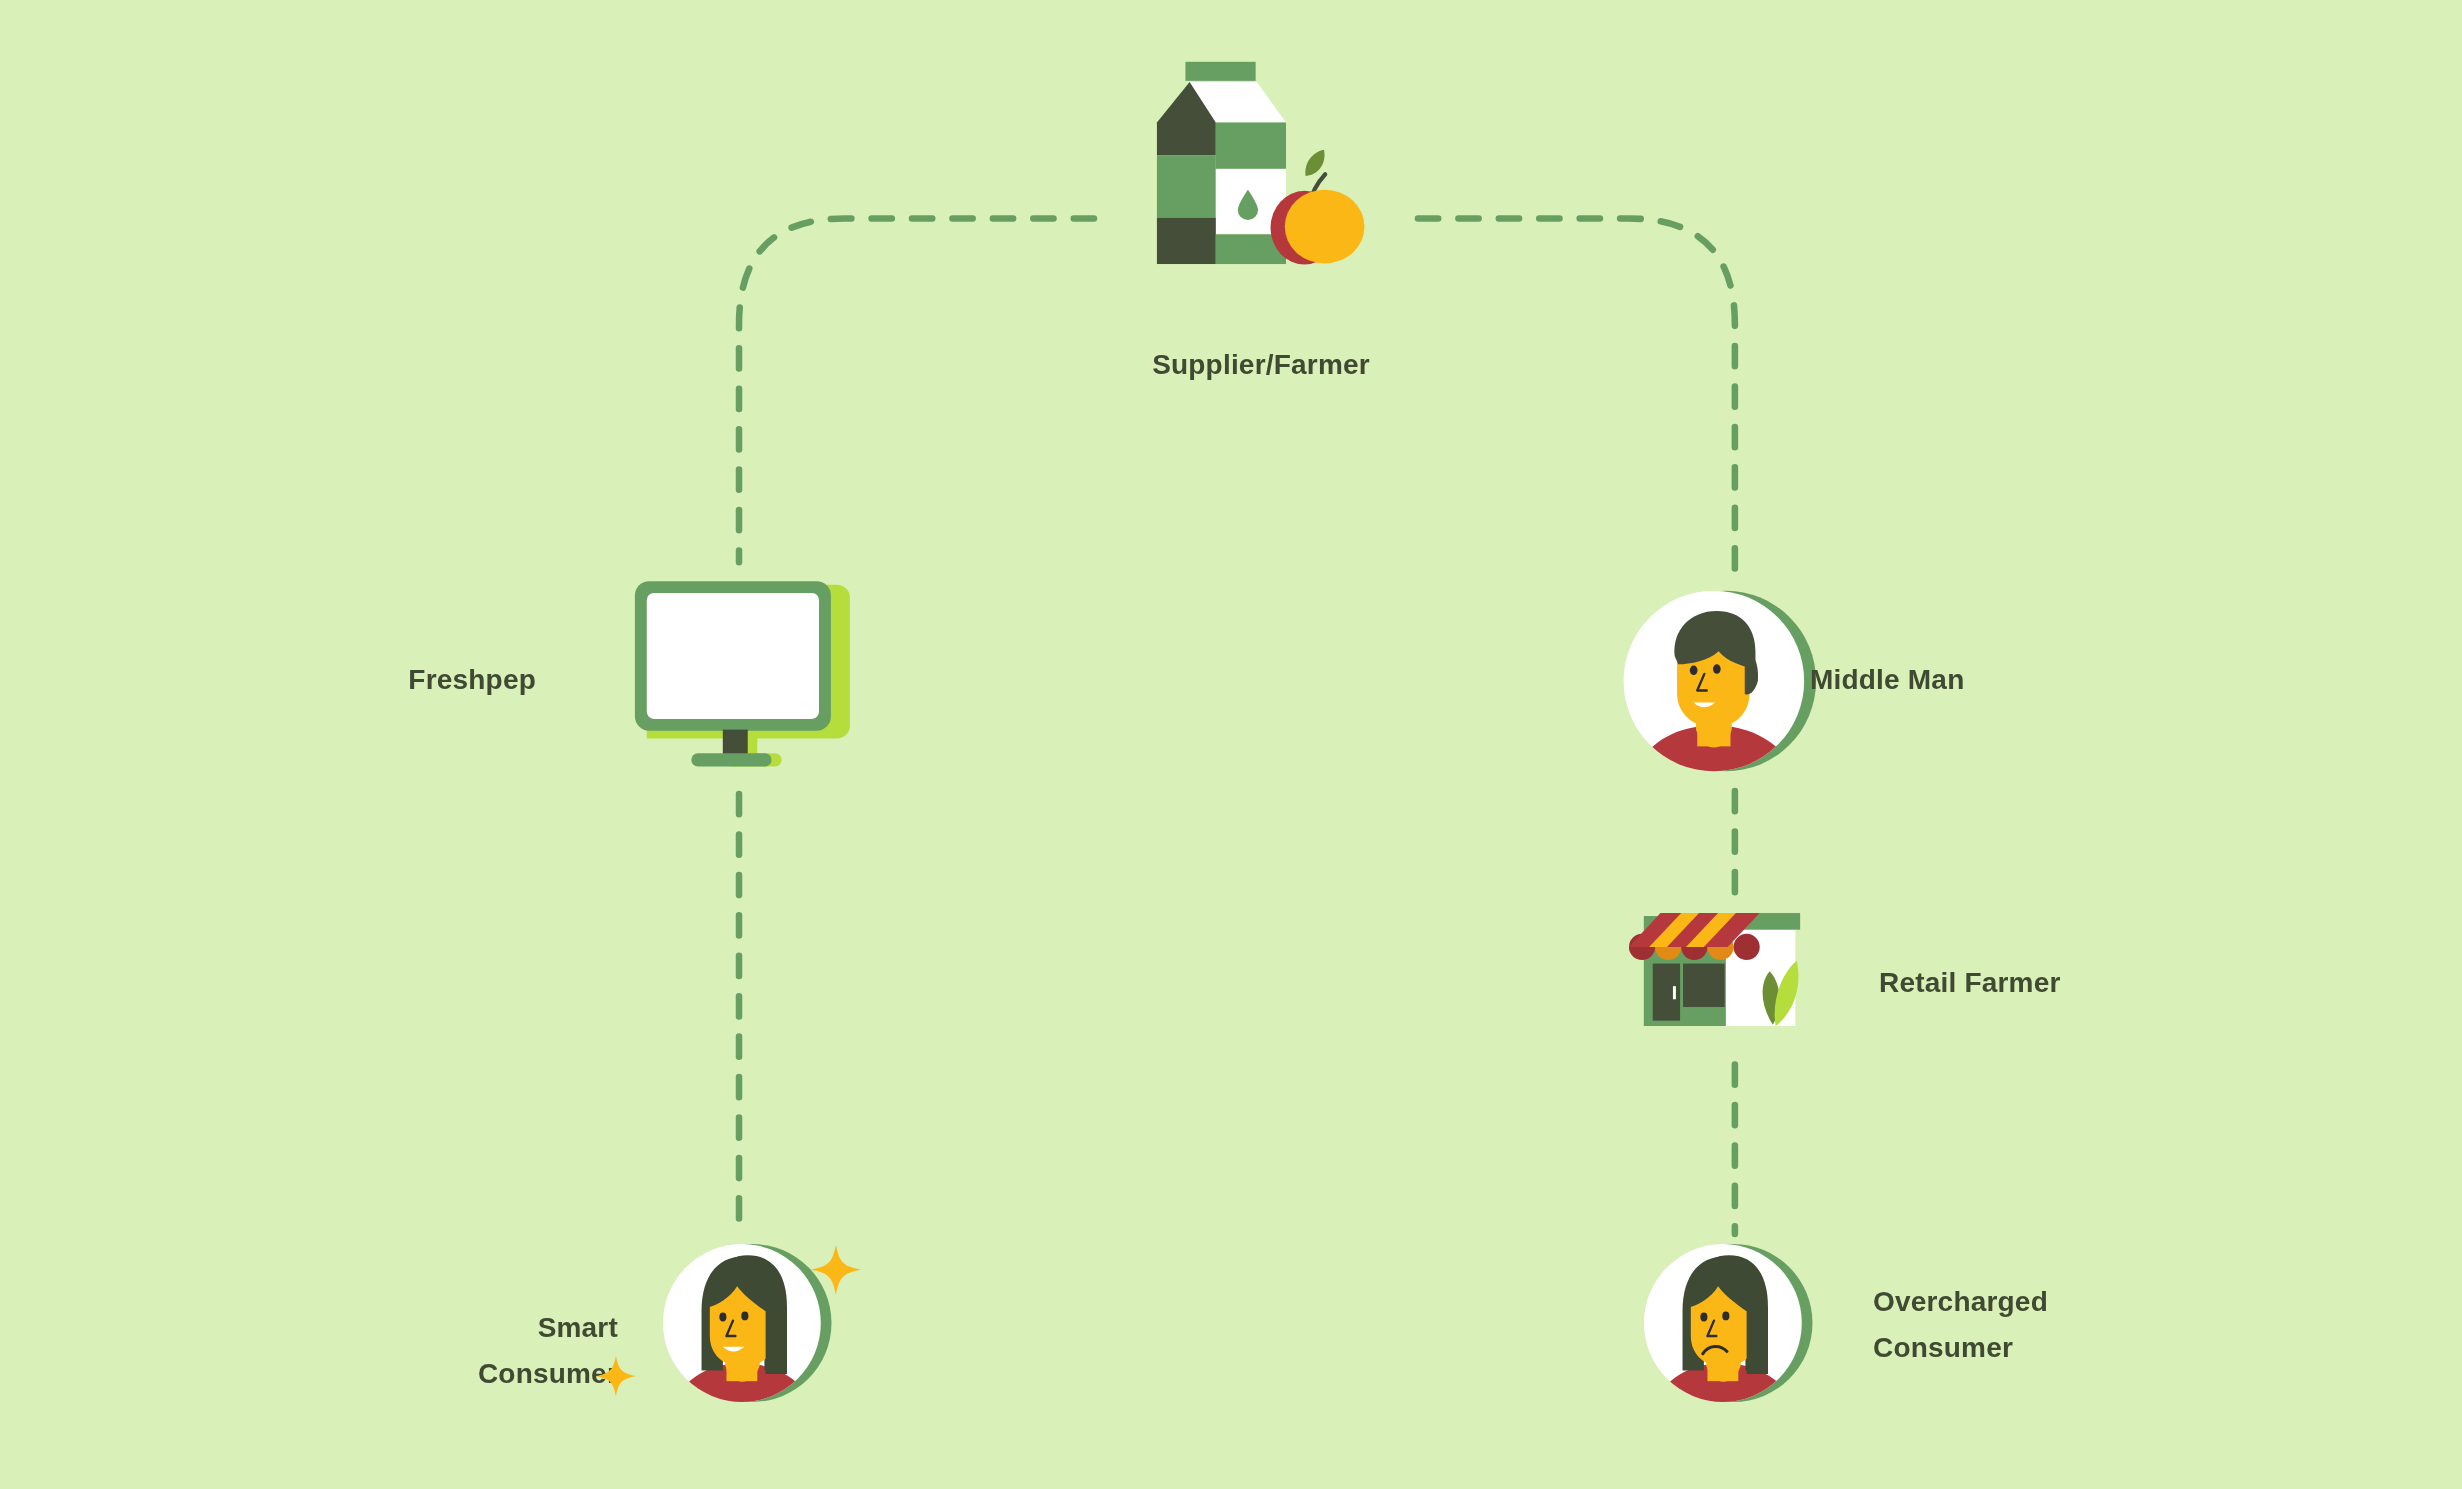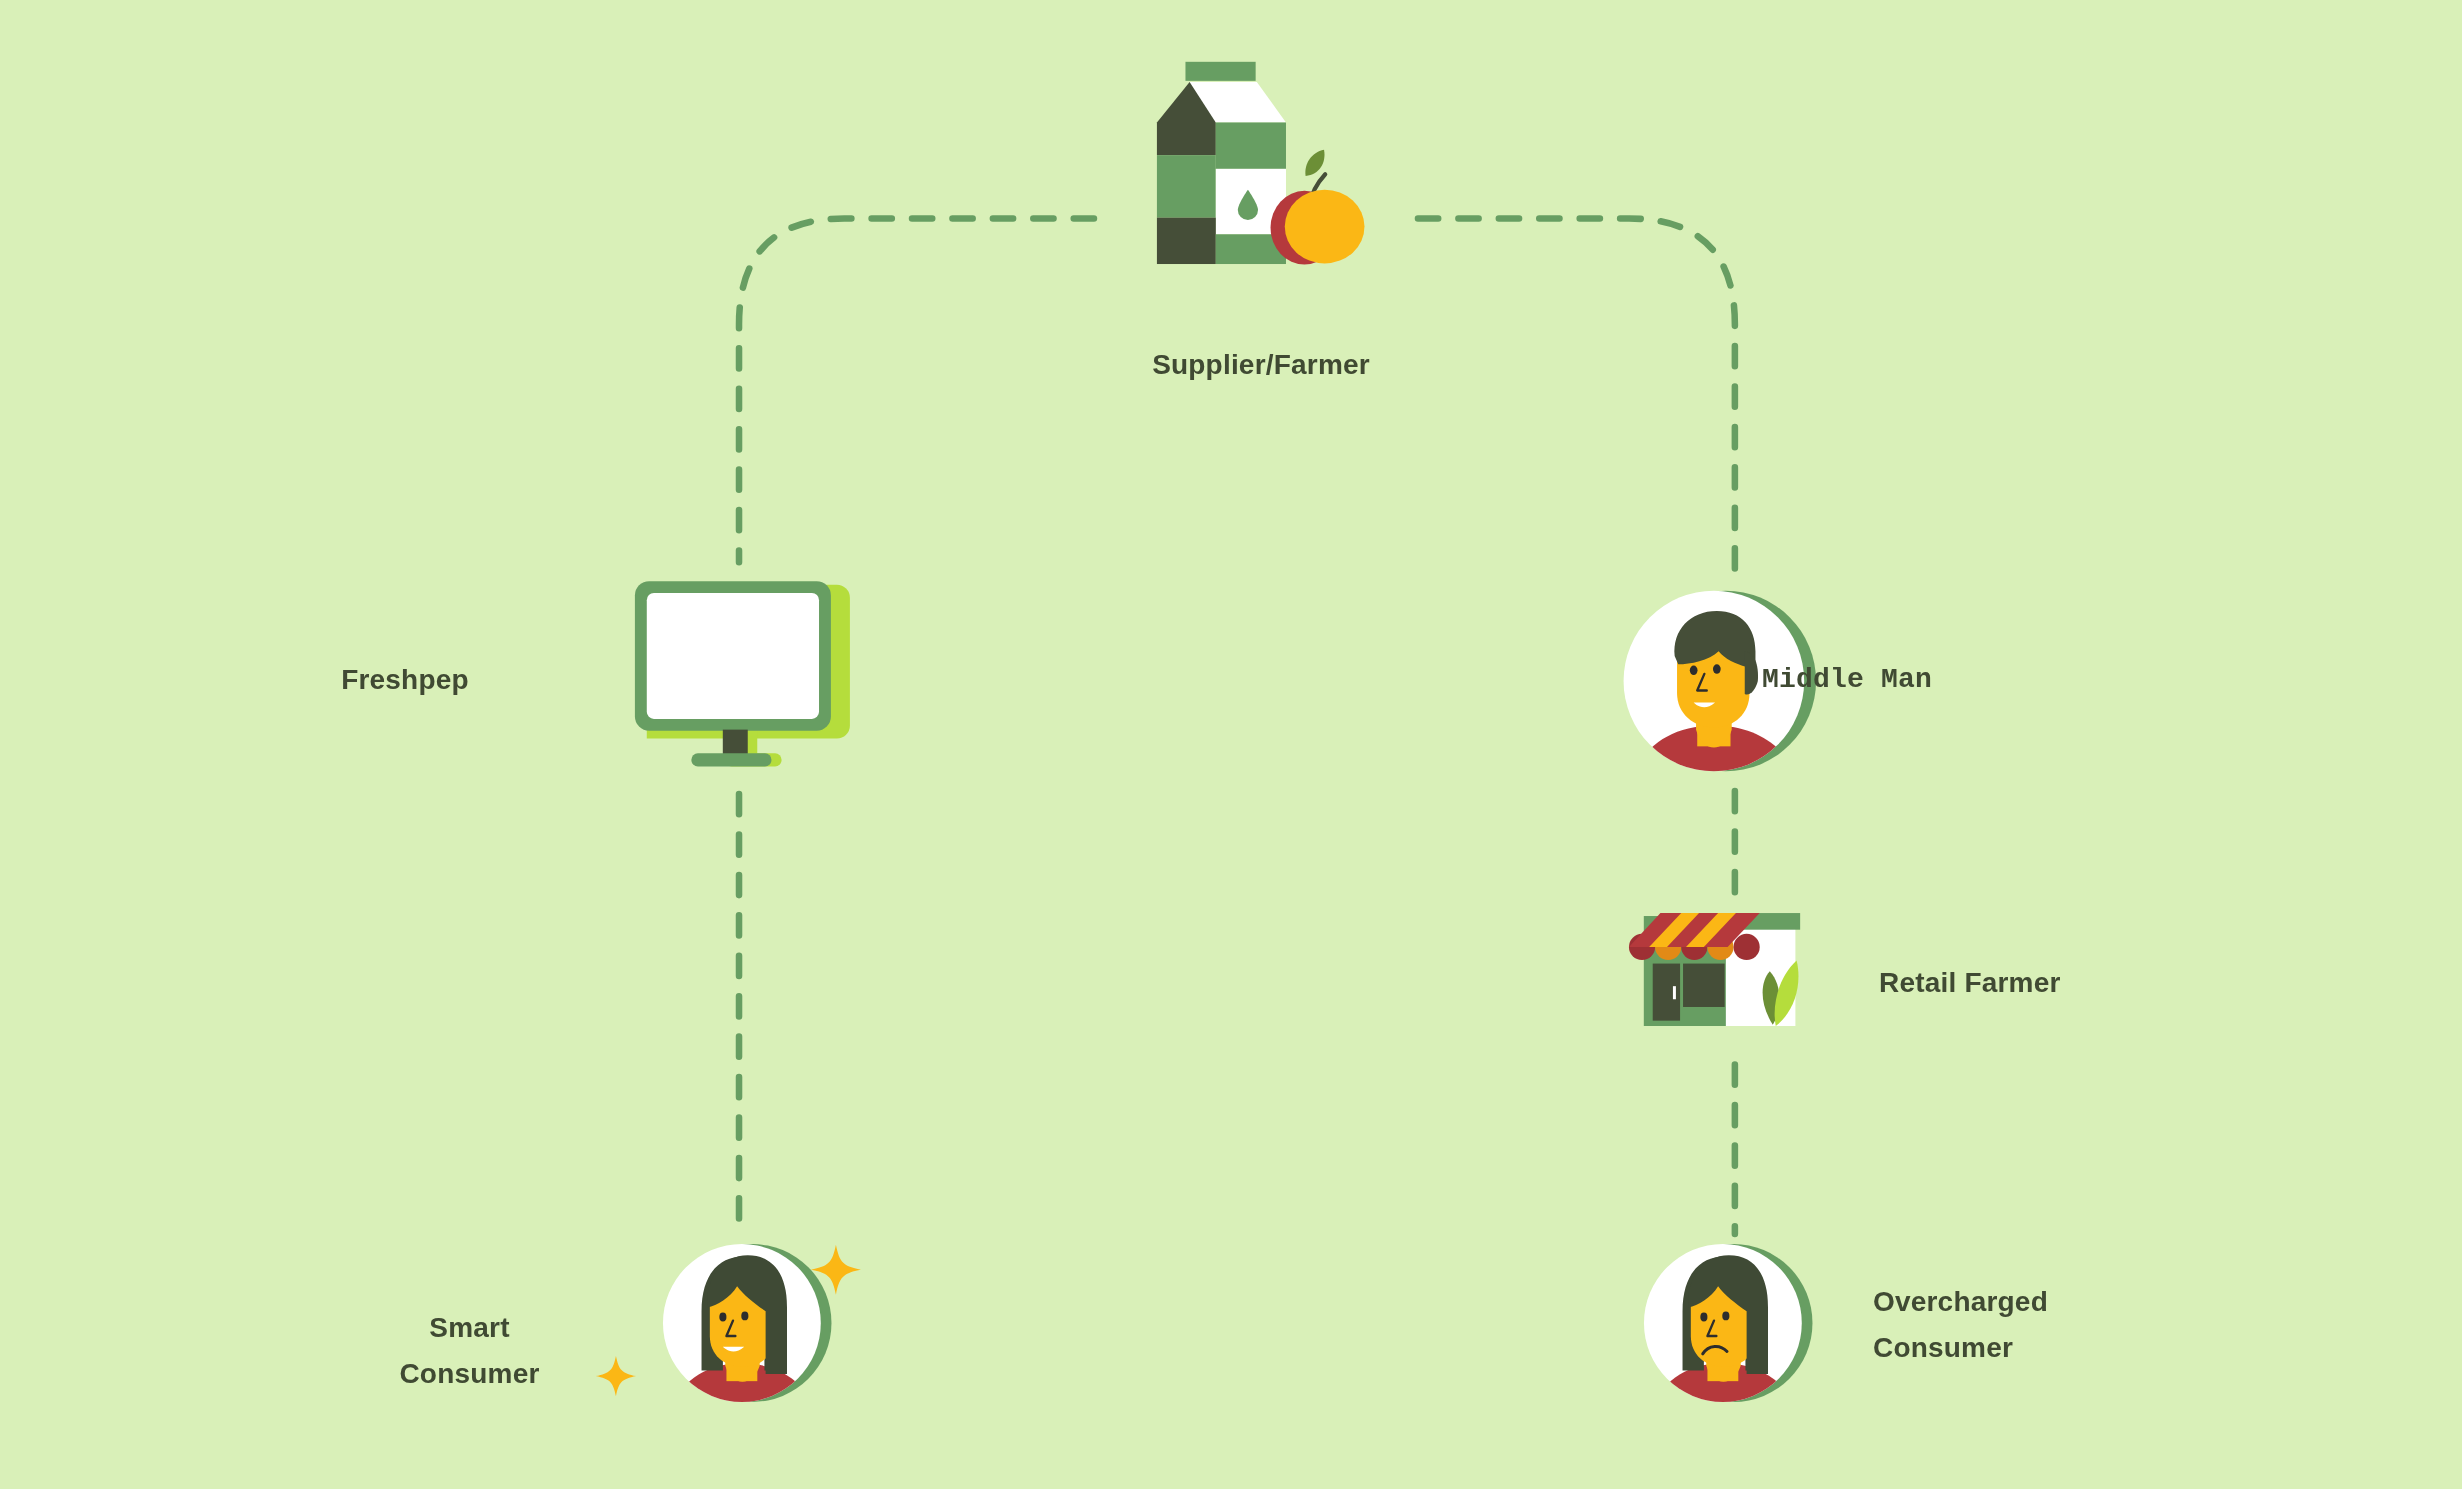--- a/index.html
+++ b/index.html
@@ -18,21 +18,21 @@
   .node-label {
     position: absolute;
     color: #404a33;
     font-weight: bold;
     font-size: 28px;
     letter-spacing: 0.2px;
     line-height: 1.65;
     white-space: pre-line;
   }
   .label-right { text-align: left; }
-  .label-left  { text-align: center; }
+  .label-left  { text-align: right; }
 
   svg.layer {
     position: absolute;
     left: 0; top: 0;
     width: 2462px;
     height: 1490px;
     pointer-events: none;
   }
   .icon-wrap { position: absolute; }
 </style>
@@ -132,21 +132,21 @@
 
         <ellipse cx="124" cy="152" rx="6.5" ry="8" fill="#2d2d2d"></ellipse>
         <ellipse cx="163" cy="150" rx="6.5" ry="8" fill="#2d2d2d"></ellipse>
 
         <path d="M 142 158 L 130 186 L 146 186" stroke="#2d2d2d" stroke-width="4" fill="none" stroke-linecap="round" stroke-linejoin="round"></path>
 
         <path d="M 124 206 C 124 206 140 224 160 206 Z" fill="#ffffff"></path>
       </g>
     </svg>
   </div>
-  <div class="node-label label-right" style="left:1762px; top:657px; width:309px;font-family:Liberation Mono, monospace;">Middle Man</div>
+  <div class="node-label label-right" style="left:1810px; top:657px; width:309px;">Middle Man</div>
 
   <div class="icon-wrap" style="left:1623px; top:898px; width:214px; height:149px;">
     <svg width="214" height="149" viewBox="0 0 360 250">
 
       <rect x="170" y="50" width="120" height="165" fill="#ffffff"></rect>
 
       <rect x="168" y="25" width="130" height="28" fill="#679e62"></rect>
 
       <rect x="35" y="30" width="138" height="185" fill="#679e62"></rect>
 

